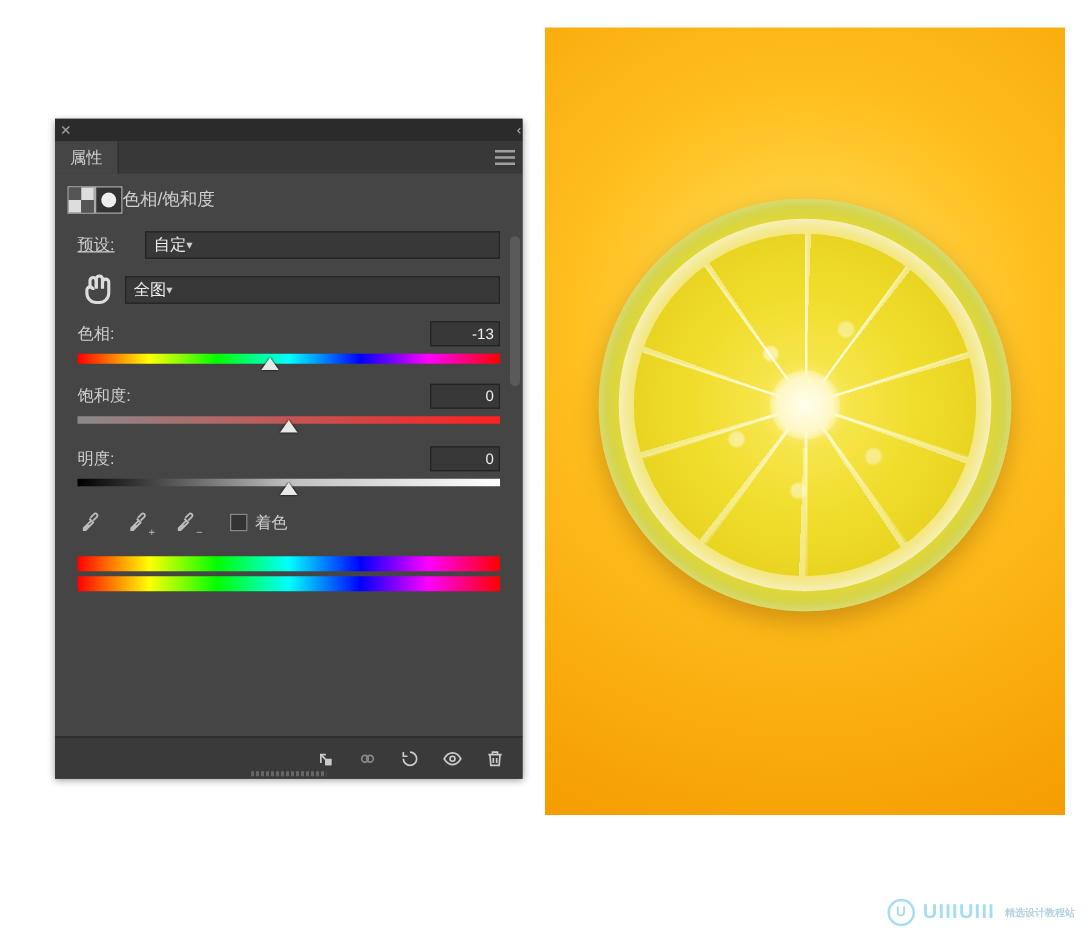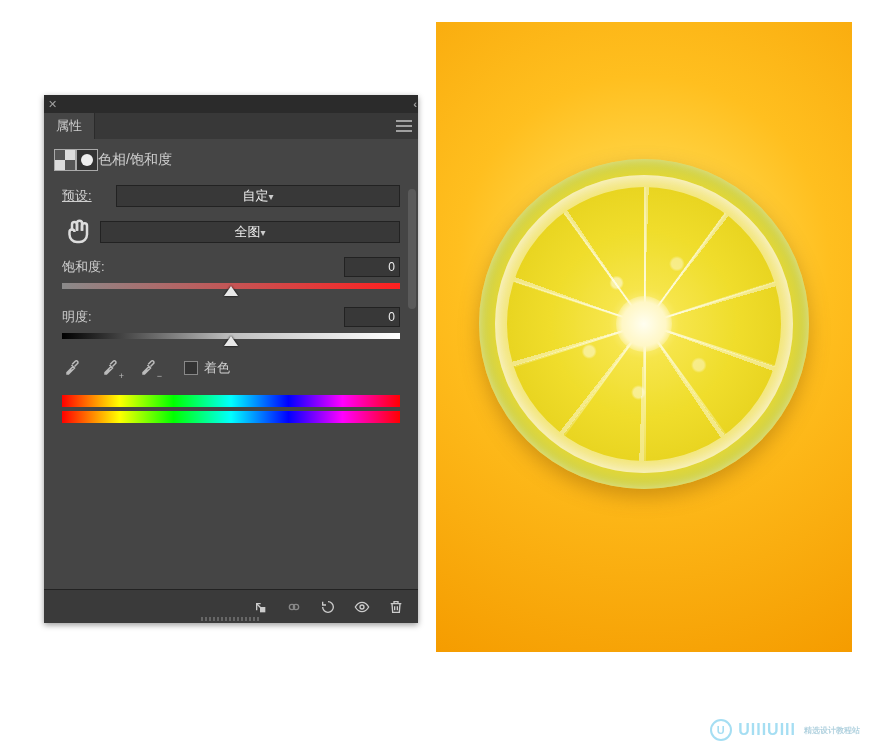--- a/index.html
+++ b/index.html
@@ -100,21 +100,21 @@
     margin-bottom: 10px;
   }
   .row-label { width: 46px; text-decoration: underline; }
   .dropdown {
     flex: 1;
     height: 22px;
     background: #383838;
     border: 1px solid #222;
     display: flex;
     align-items: center;
-    justify-content: center;
+    justify-content: flex-start;
     padding: 0 6px;
     color: #eee;
   }
   .dropdown .chev { font-size: 10px; color:#ccc; }
   .hand-icon {
     width: 30px; display:flex; justify-content:center; color:#ddd; font-size:16px;
   }
   .slider-group { margin-bottom: 14px; }
   .slider-head {
     display: flex; justify-content: space-between; align-items:center;
@@ -336,20 +336,32 @@
               <path d="M12 11V5a2 2 0 114 0v6"></path>
             <path d="M16 11V7a2 2 0 114 0v7a6 6 0 01-6 6h-2a6 6 0 01-6-6v-2a2 2 0 114 0"></path>
           </svg>
         </span>
         <div class="dropdown">
           <span>全图</span>
           <span class="chev">▾</span>
         </div>
       </div>
 
+      <div class="slider-group">
+        <div class="slider-head">
+          <span>色相:</span>
+          <div class="value-box">
+              <span>-13</span>
+            </div>
+        </div>
+        <div class="slider-track">
+          <div class="hue-track"></div>
+          <div id="hue-thumb" class="slider-thumb" style="left: 45.5%;"></div>
+        </div>
+      </div>
 
       <div class="slider-group">
         <div class="slider-head">
           <span>饱和度:</span>
           <div class="value-box">
               <span>0</span>
             </div>
         </div>
         <div class="slider-track">
           <div class="sat-track"></div>

